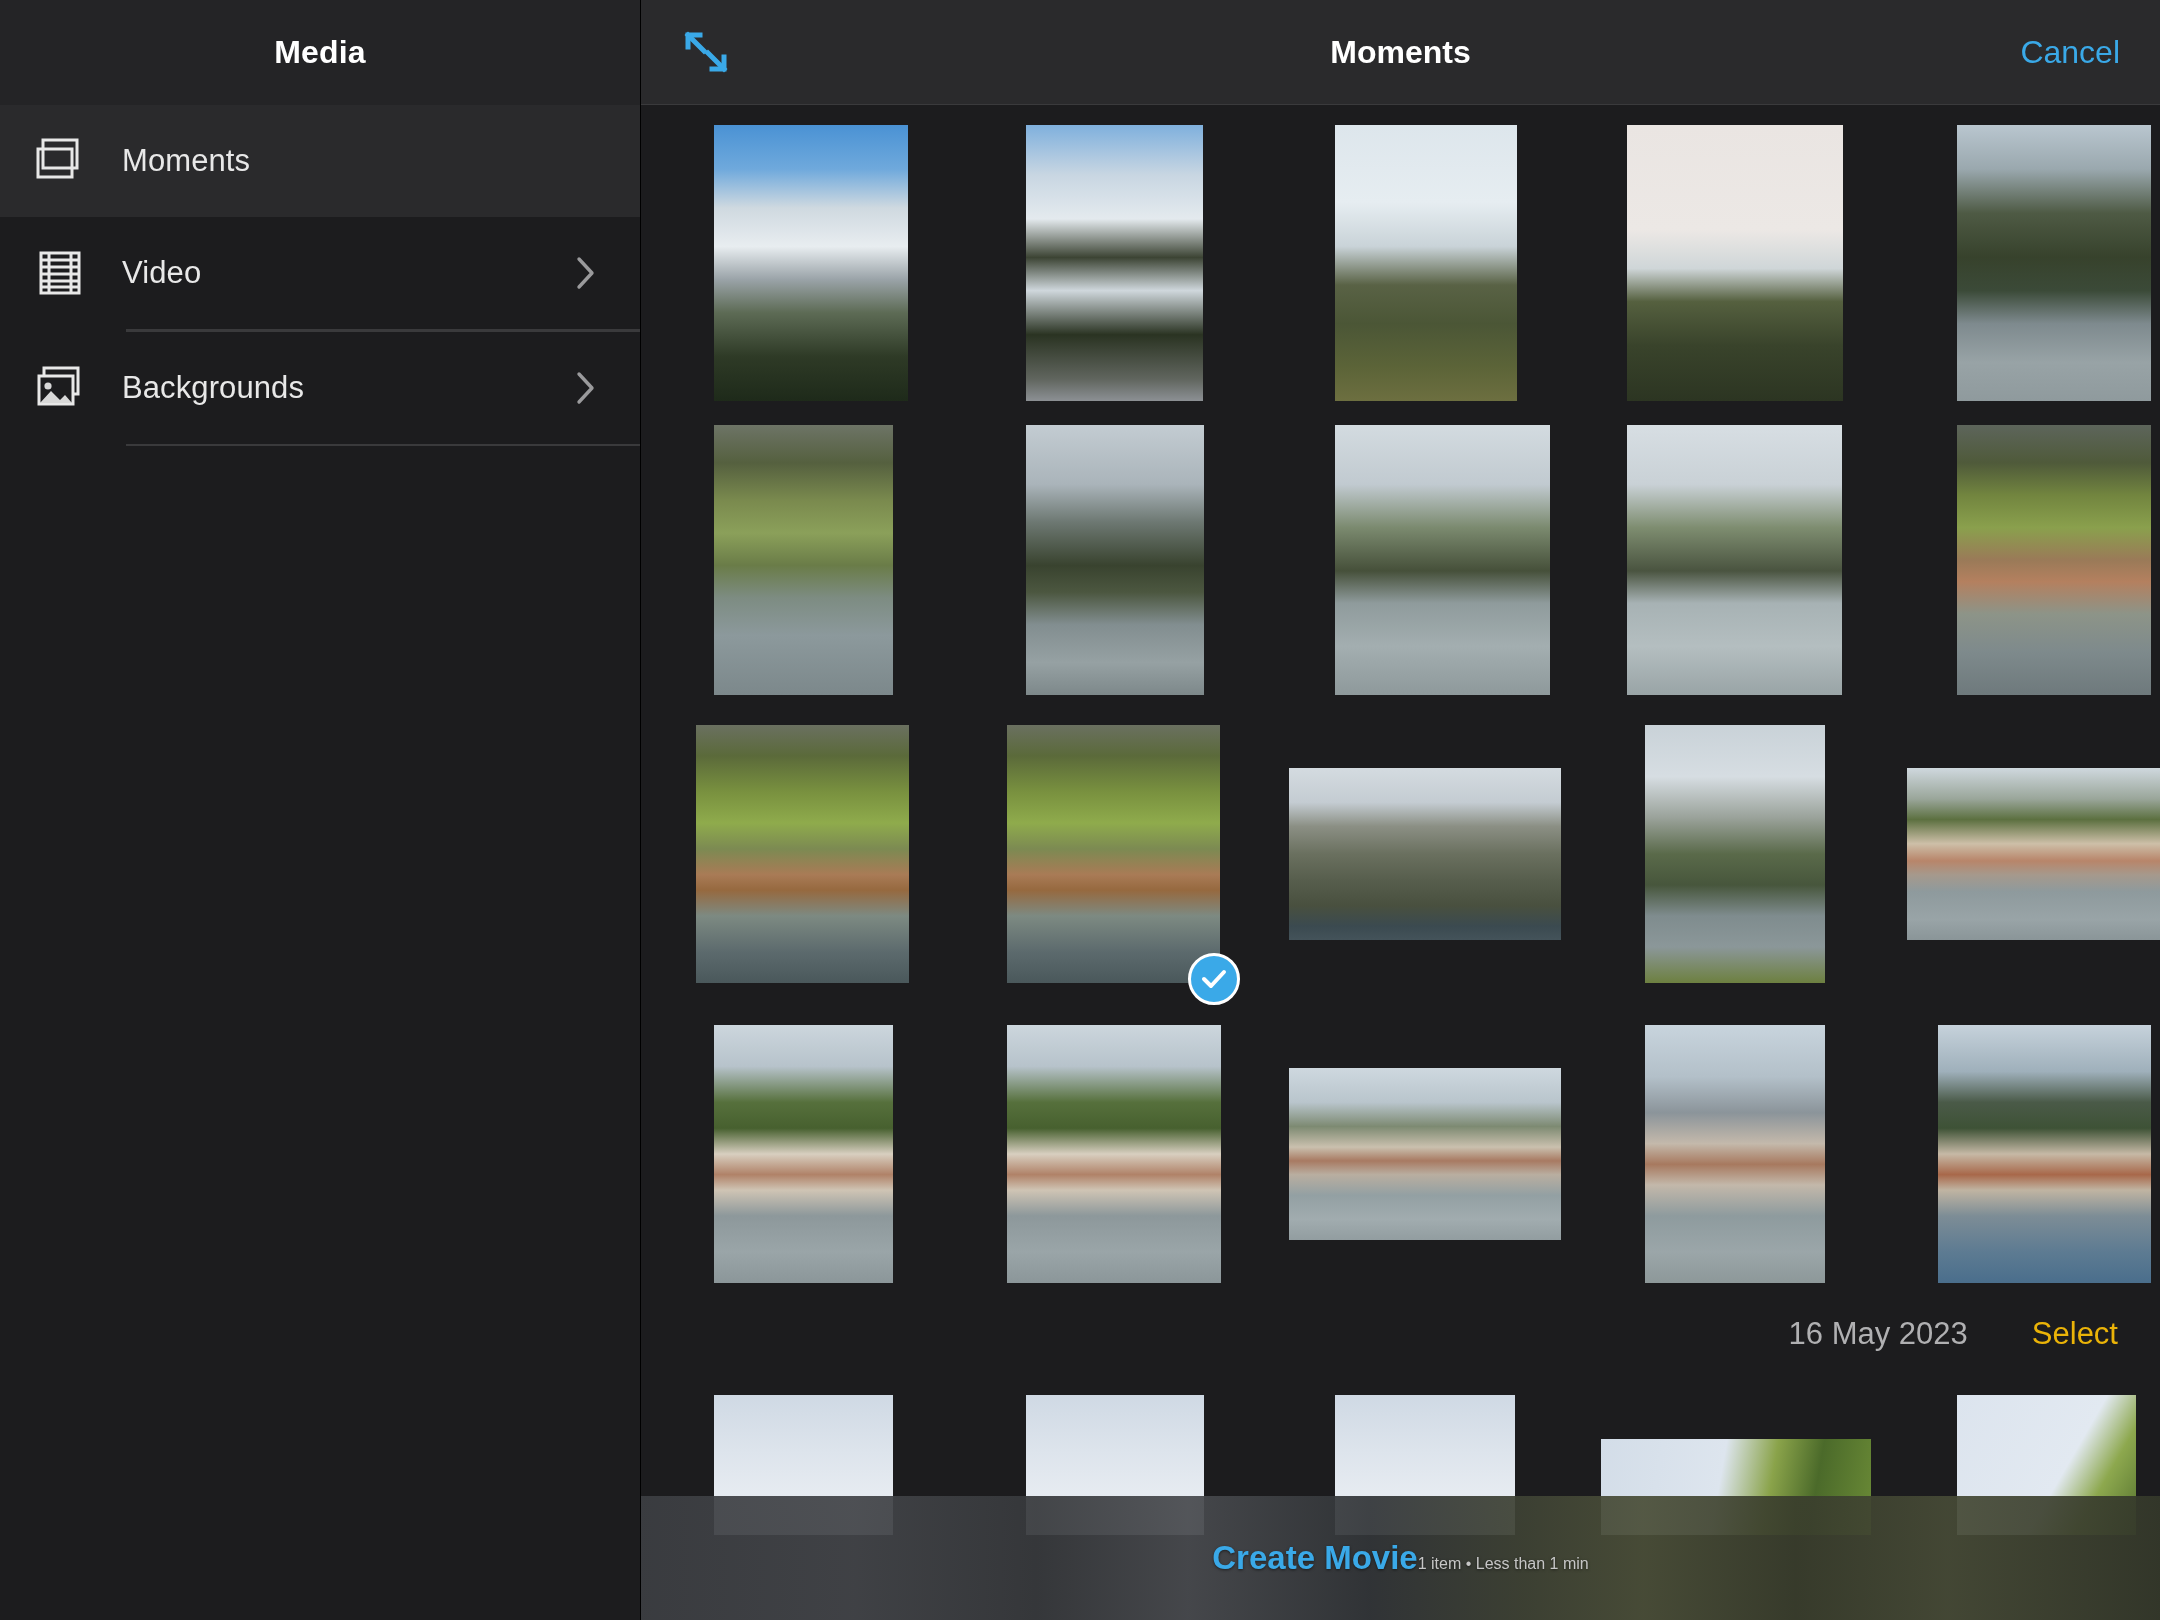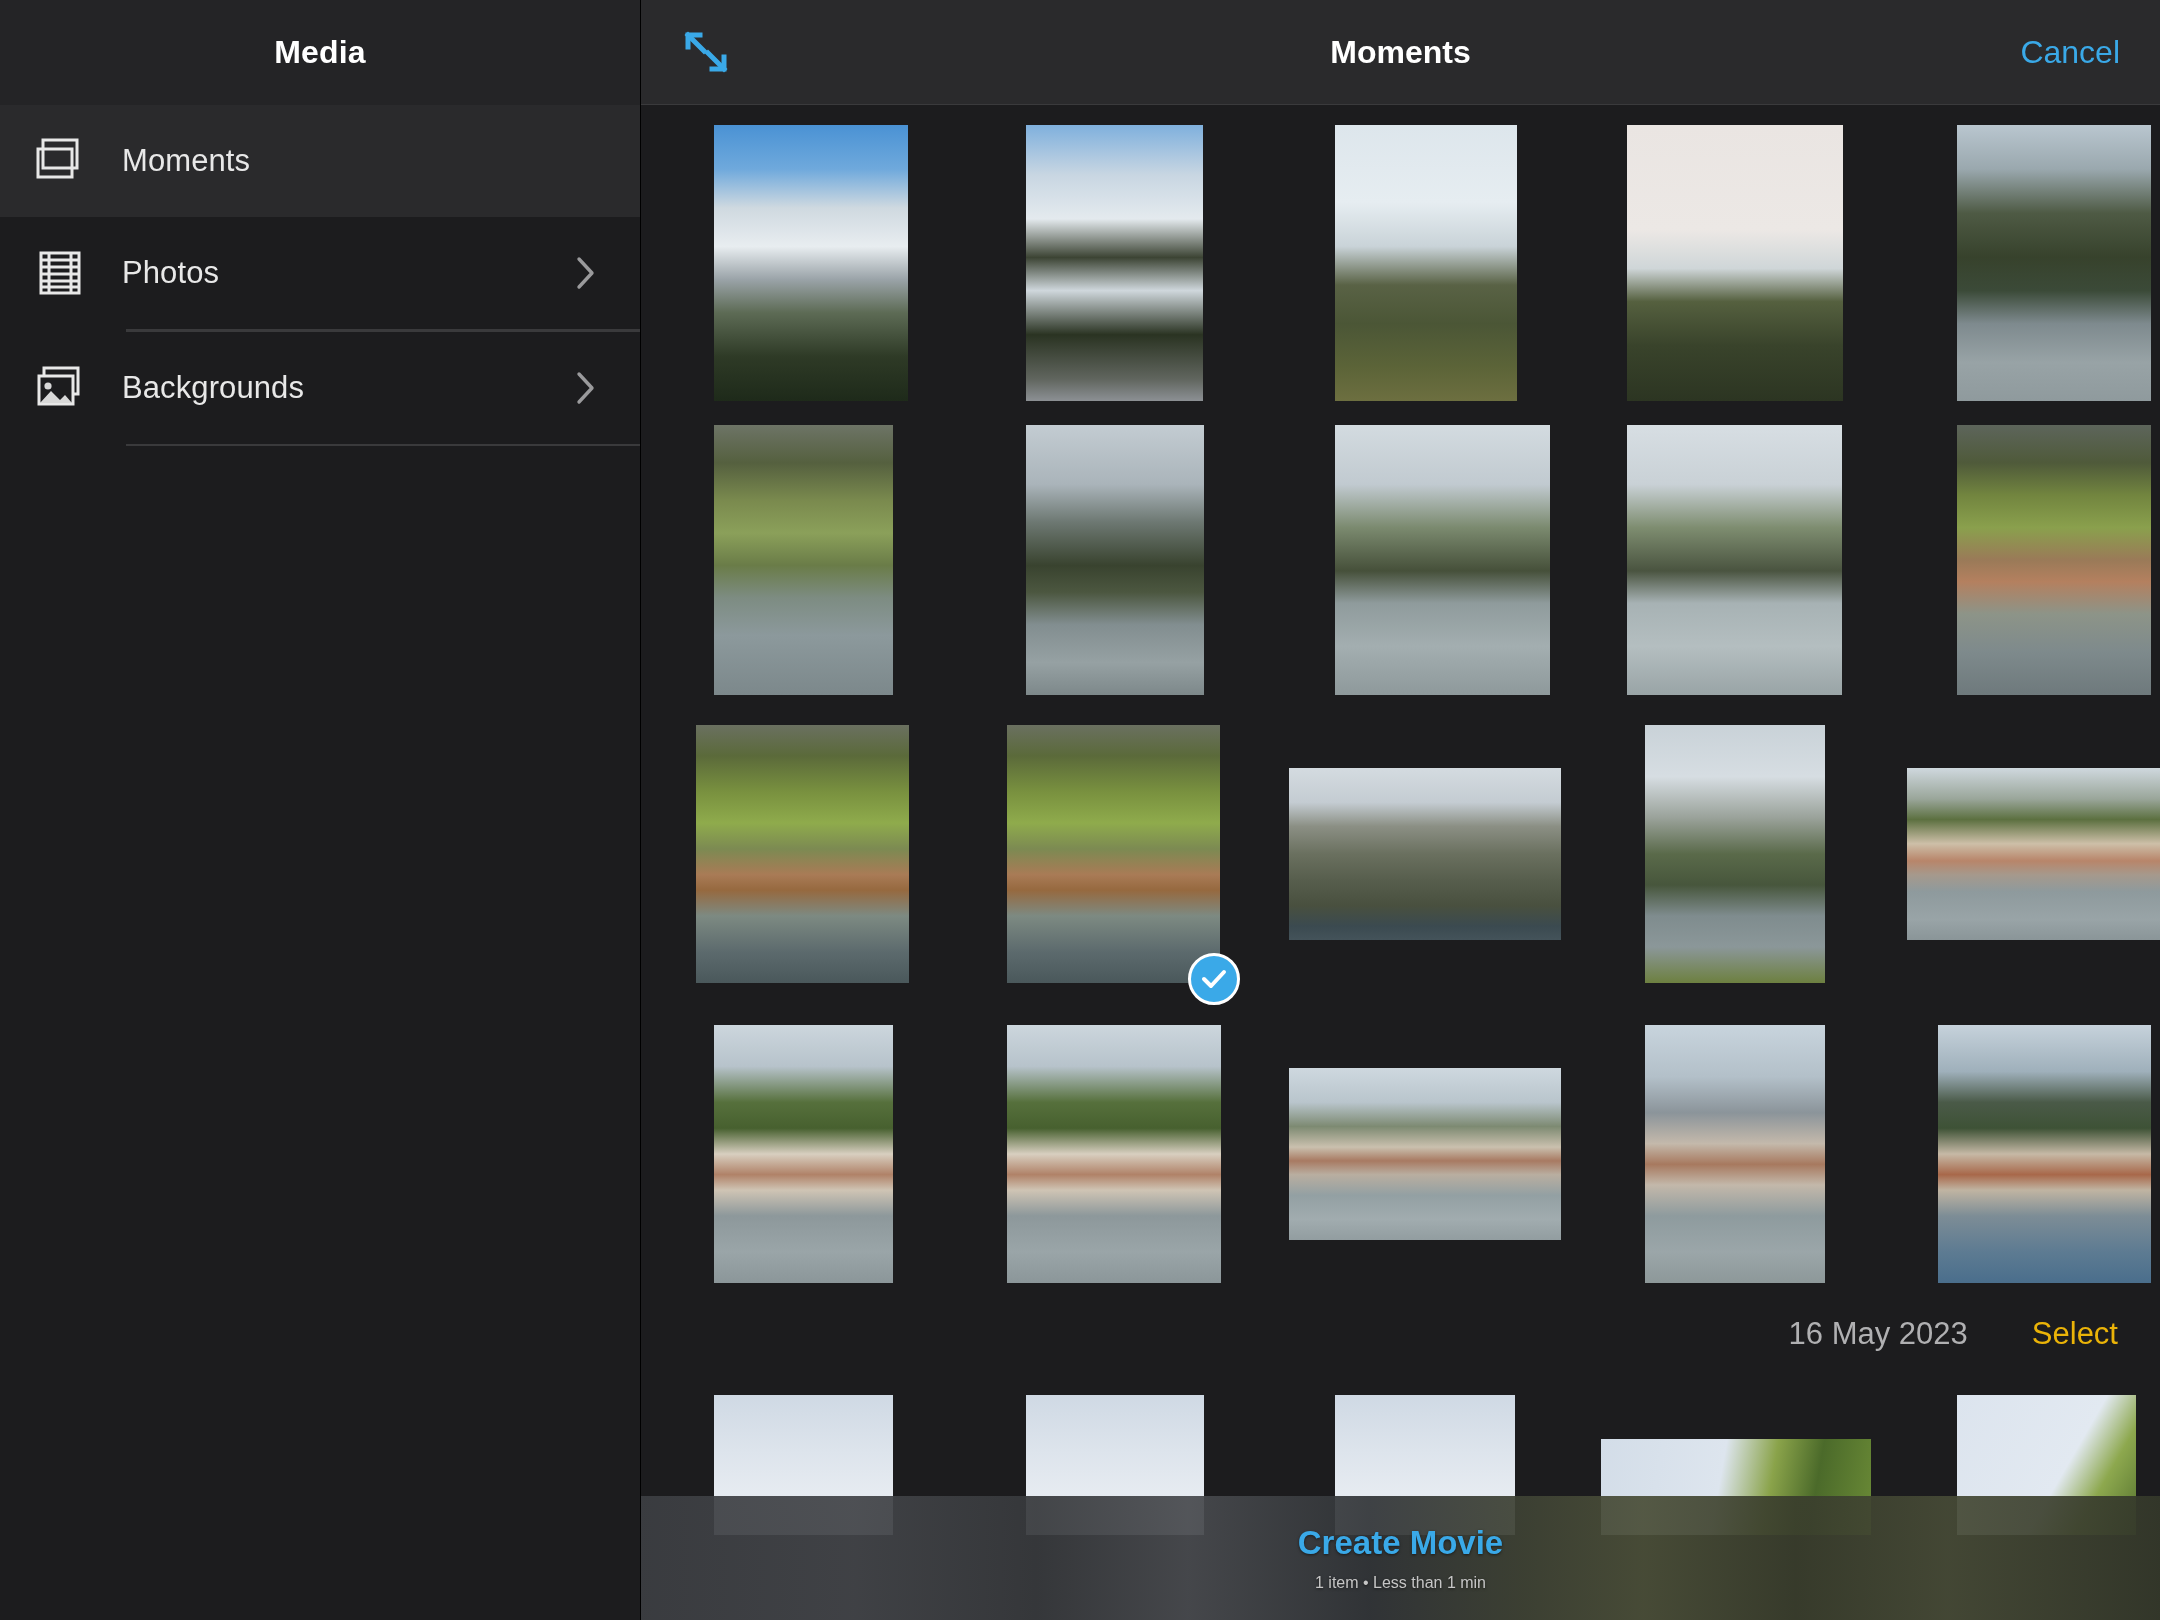--- a/index.html
+++ b/index.html
@@ -101,21 +101,21 @@
     position:absolute; left:0; right:0; height:60px;
     display:flex; align-items:center; justify-content:flex-end;
     padding-right:42px;
   }
   .datebar .dt { color:#b0b0b2; font-size:31px; margin-right:64px; }
   .datebar .sel { color:#eab308; font-size:31px; cursor:pointer; }
 
   
   .bottombar {
     position:absolute; left:0; right:0; bottom:0; height:124px;
-    display:flex; flex-direction:column; align-items:center; justify-content:center;
+    display:flex; align-items:center; justify-content:center;
     overflow:hidden;
   }
   .bottombar .blurbg {
     position:absolute; inset:0;
     background:
       linear-gradient(90deg,
         rgba(60,62,66,0.93) 0%,
         rgba(66,68,72,0.93) 14%,
         rgba(55,57,60,0.93) 26%,
         rgba(72,74,78,0.93) 36%,
@@ -160,21 +160,21 @@
         <rect x="7" y="6" width="38" height="40" stroke="#e8e8e8" fill="none" stroke-width="3"></rect>
         <line x1="15" y1="6" x2="15" y2="46" stroke="#e8e8e8" fill="none" stroke-width="3"></line>
         <line x1="37" y1="6" x2="37" y2="46" stroke="#e8e8e8" fill="none" stroke-width="3"></line>
         <line x1="7" y1="13" x2="45" y2="13" stroke="#e8e8e8" fill="none" stroke-width="3"></line>
         <line x1="7" y1="20" x2="45" y2="20" stroke="#e8e8e8" fill="none" stroke-width="3"></line>
         <line x1="7" y1="27" x2="45" y2="27" stroke="#e8e8e8" fill="none" stroke-width="3"></line>
         <line x1="7" y1="34" x2="45" y2="34" stroke="#e8e8e8" fill="none" stroke-width="3"></line>
         <line x1="7" y1="40" x2="45" y2="40" stroke="#e8e8e8" fill="none" stroke-width="3"></line>
             </svg>
           </span>
-          <span class="label">Photos</span>
+          <span class="label">Video</span>
           <span class="chev"><svg viewBox="0 0 20 34" width="20" height="34" fill="none">
     <path d="M3 3 L16 17 L3 31" stroke="#9a9a9c" stroke-width="3.4" stroke-linecap="round" stroke-linejoin="round"></path>
             </svg></span>
         </div>
         <div class="side-sep"></div>
         <div class="side-sep"></div>
         <div class="side-sep"></div>
         <div class="side-item">
           <span class="ico">
             <svg viewBox="0 0 52 52" width="52" height="52">

